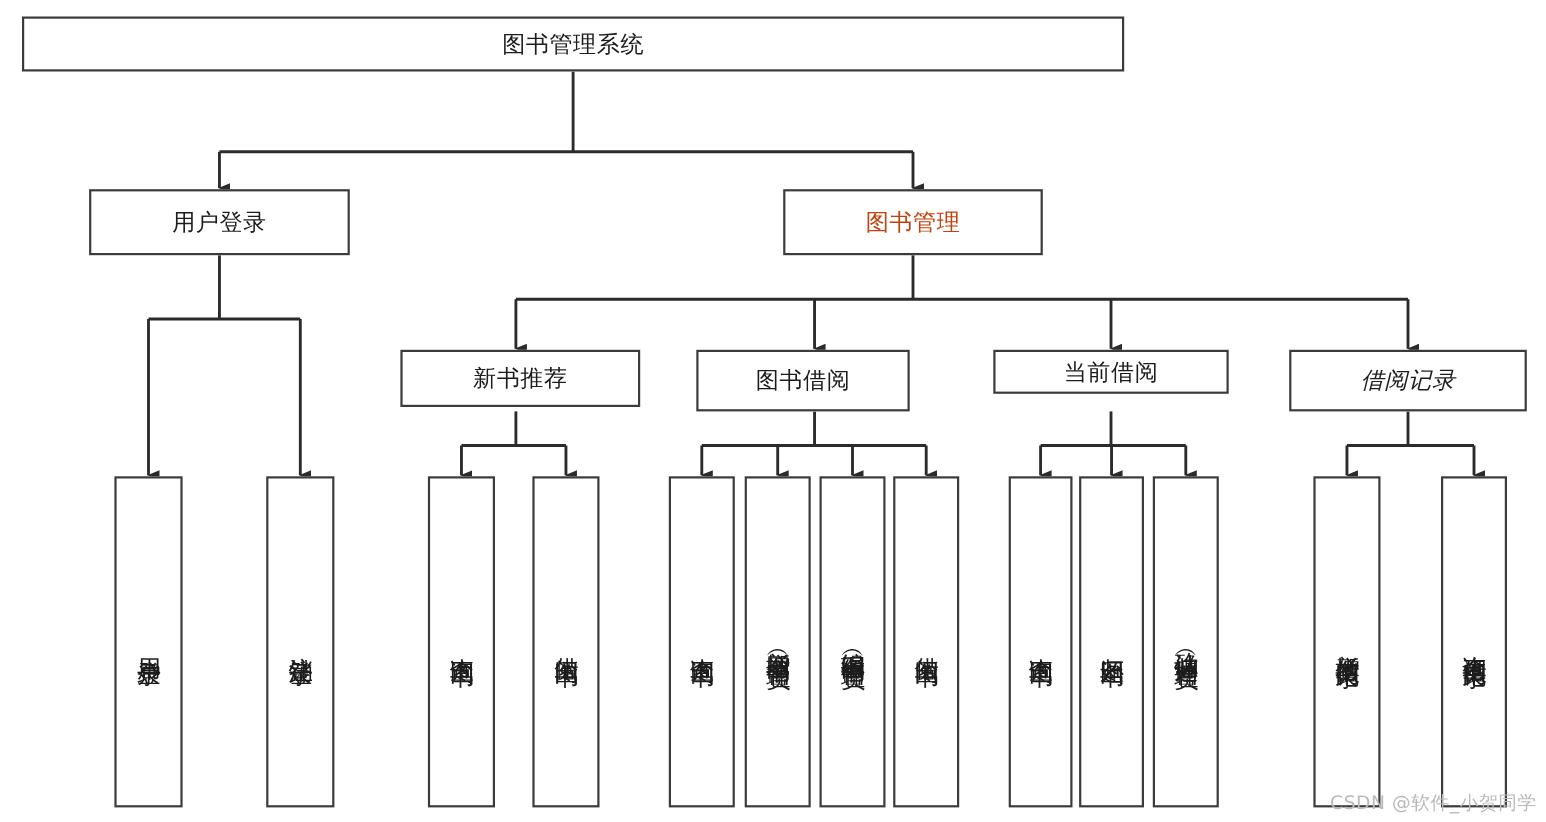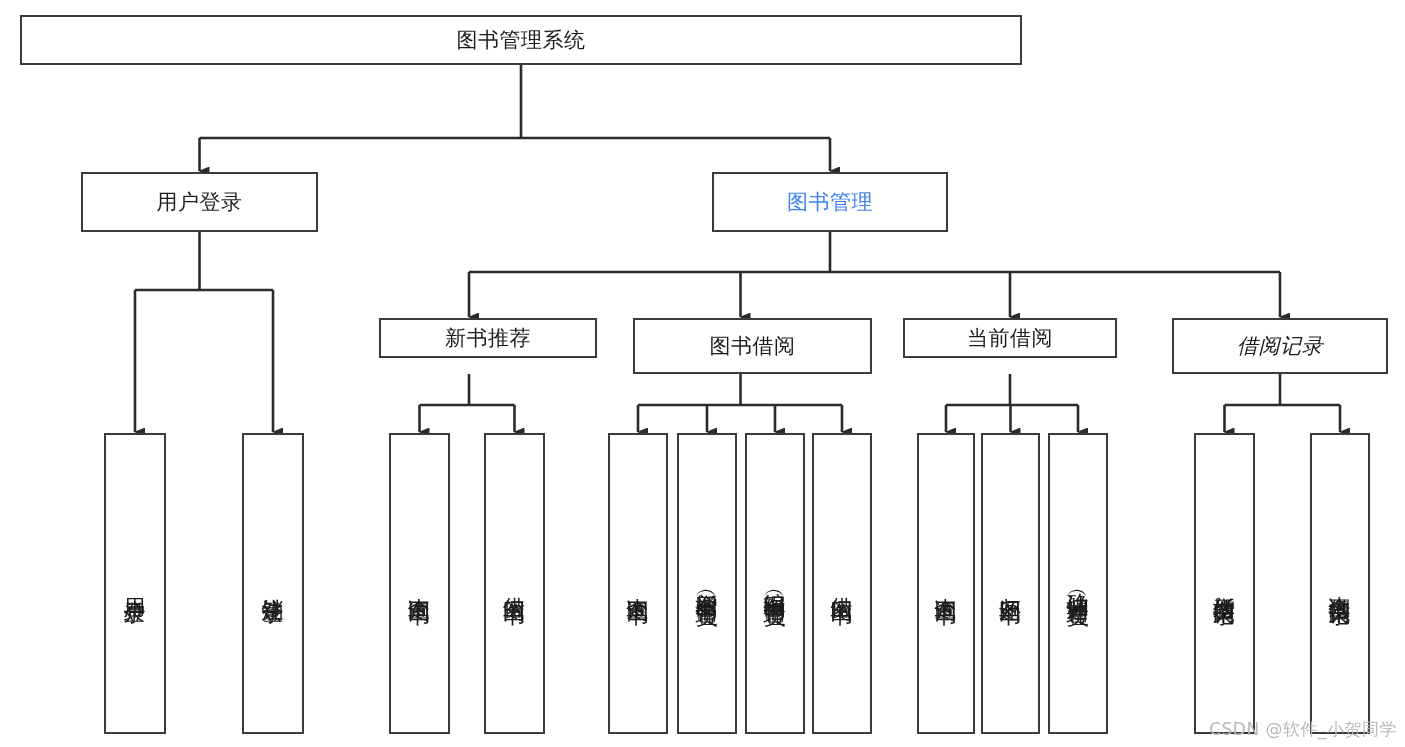--- a/index.html
+++ b/index.html
@@ -115,27 +115,27 @@
         <path d="M1340,405 L1340,432" marker-end="url(#arrowhead)"></path>
       </g>
   </svg>
 
   <div class="node horizontal" style="left: 20px; top: 15px; width: 1002px; height: 50px; border-color: rgb(59, 59, 59); background: rgb(255, 255, 255); color: rgb(28, 28, 28);">
     <span class="node-label">图书管理系统</span>
   </div>
   <div class="node horizontal" style="left: 81px; top: 172px; width: 237px; height: 60px; border-color: rgb(59, 59, 59); background: rgb(255, 255, 255); color: rgb(28, 28, 28);">
     <span class="node-label">用户登录</span>
   </div>
-  <div class="node horizontal" style="left: 712px; top: 172px; width: 236px; height: 60px; border-color: rgb(59, 59, 59); background: rgb(255, 255, 255); color: #3b82f6;">
+  <div class="node horizontal" style="left: 712px; top: 172px; width: 236px; height: 60px; border-color: rgb(59, 59, 59); background: rgb(255, 255, 255); color: #c2410c;">
     <span class="node-label">图书管理</span>
   </div>
-  <div class="node horizontal" style="left: 379px; top: 318px; width: 218px; height: 40px; border-color: rgb(59, 59, 59); background: rgb(255, 255, 255); color: rgb(28, 28, 28); align-items: center;">
+  <div class="node horizontal" style="left: 364px; top: 318px; width: 218px; height: 52px; border-color: rgb(59, 59, 59); background: rgb(255, 255, 255); color: rgb(28, 28, 28); align-items: center;">
     <span class="node-label">新书推荐</span>
   </div>
-  <div class="node horizontal" style="left: 633px; top: 318px; width: 239px; height: 56px; border-color: rgb(59, 59, 59); background: rgb(255, 255, 255); color: rgb(28, 28, 28);">
+  <div class="node horizontal" style="left: 633px; top: 318px; width: 194px; height: 56px; border-color: rgb(59, 59, 59); background: rgb(255, 255, 255); color: rgb(28, 28, 28);">
     <span class="node-label">图书借阅</span>
   </div>
   <div class="node horizontal" style="left: 903px; top: 318px; width: 214px; height: 40px; border-color: rgb(59, 59, 59); background: rgb(255, 255, 255); color: rgb(28, 28, 28);">
     <span class="node-label">当前借阅</span>
   </div>
   <div class="node horizontal" style="left: 1172px; top: 318px; width: 216px; height: 56px; border-color: rgb(59, 59, 59); background: rgb(255, 255, 255); color: rgb(28, 28, 28); font-style: italic;">
     <span class="node-label">借阅记录</span>
   </div>
 
   <div class="node vertical" style="left: 104px; top: 433px; width: 62px; height: 301px; border-color: rgb(59, 59, 59); background: rgb(255, 255, 255); color: rgb(28, 28, 28);">

